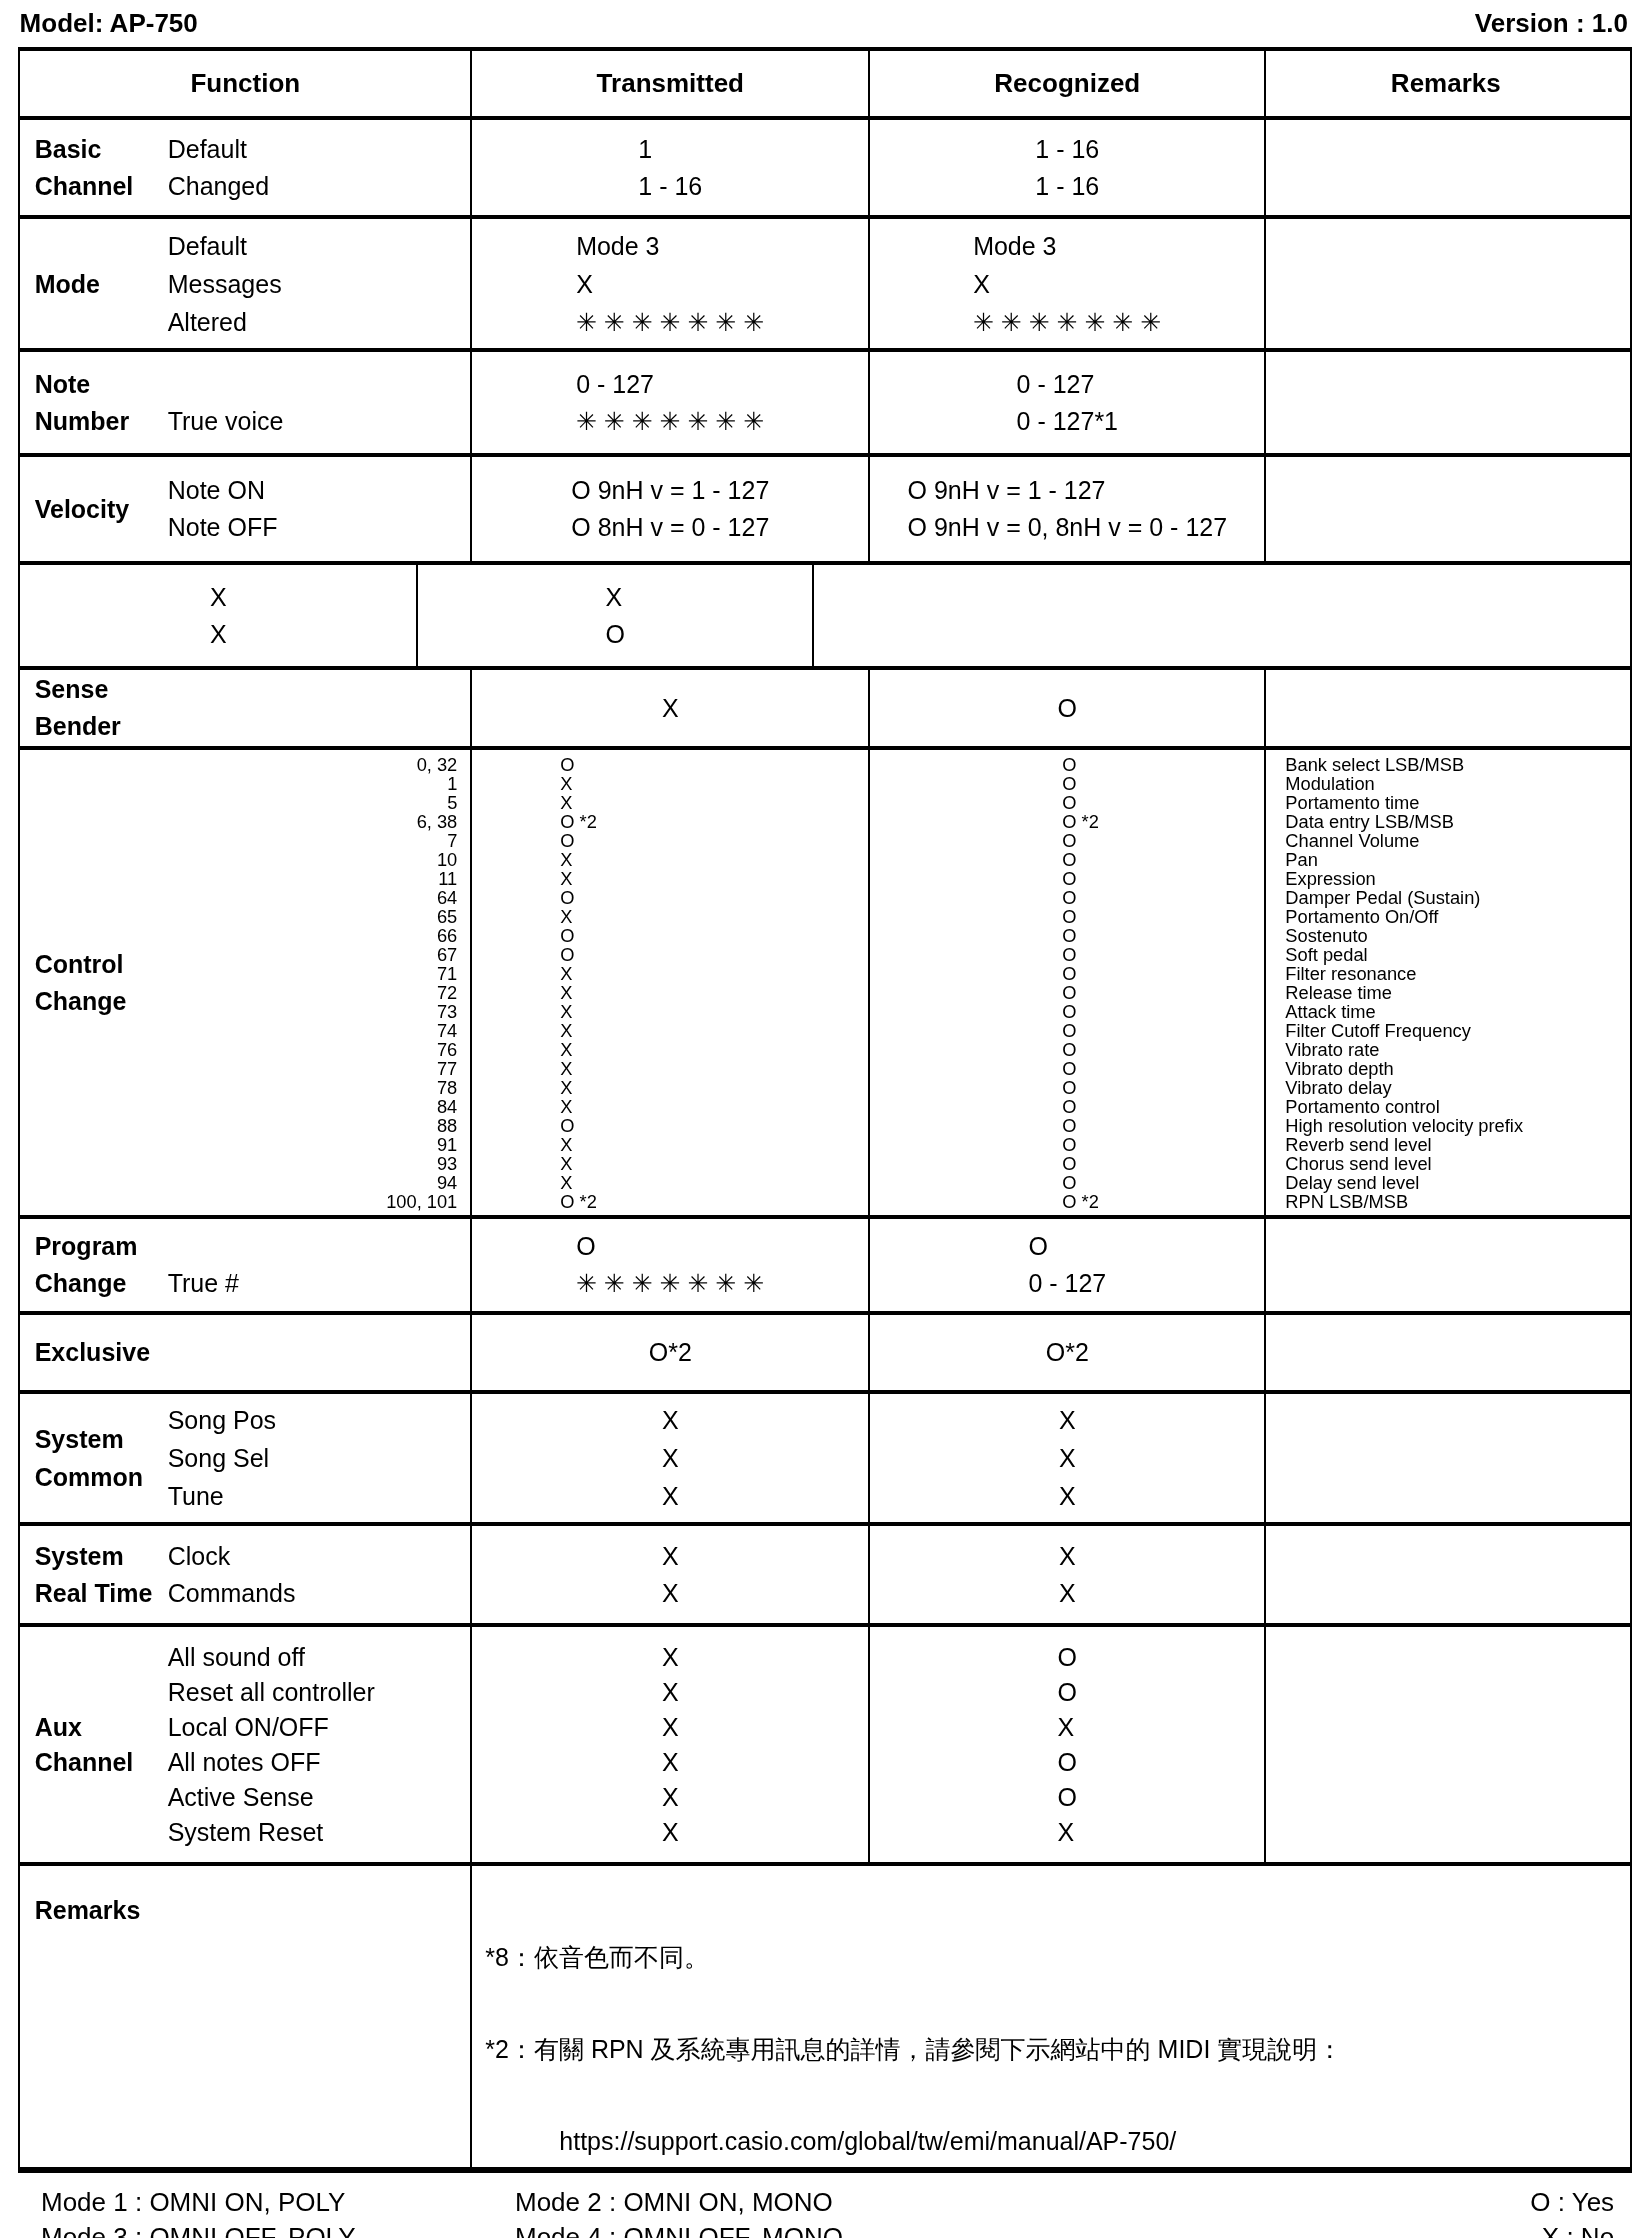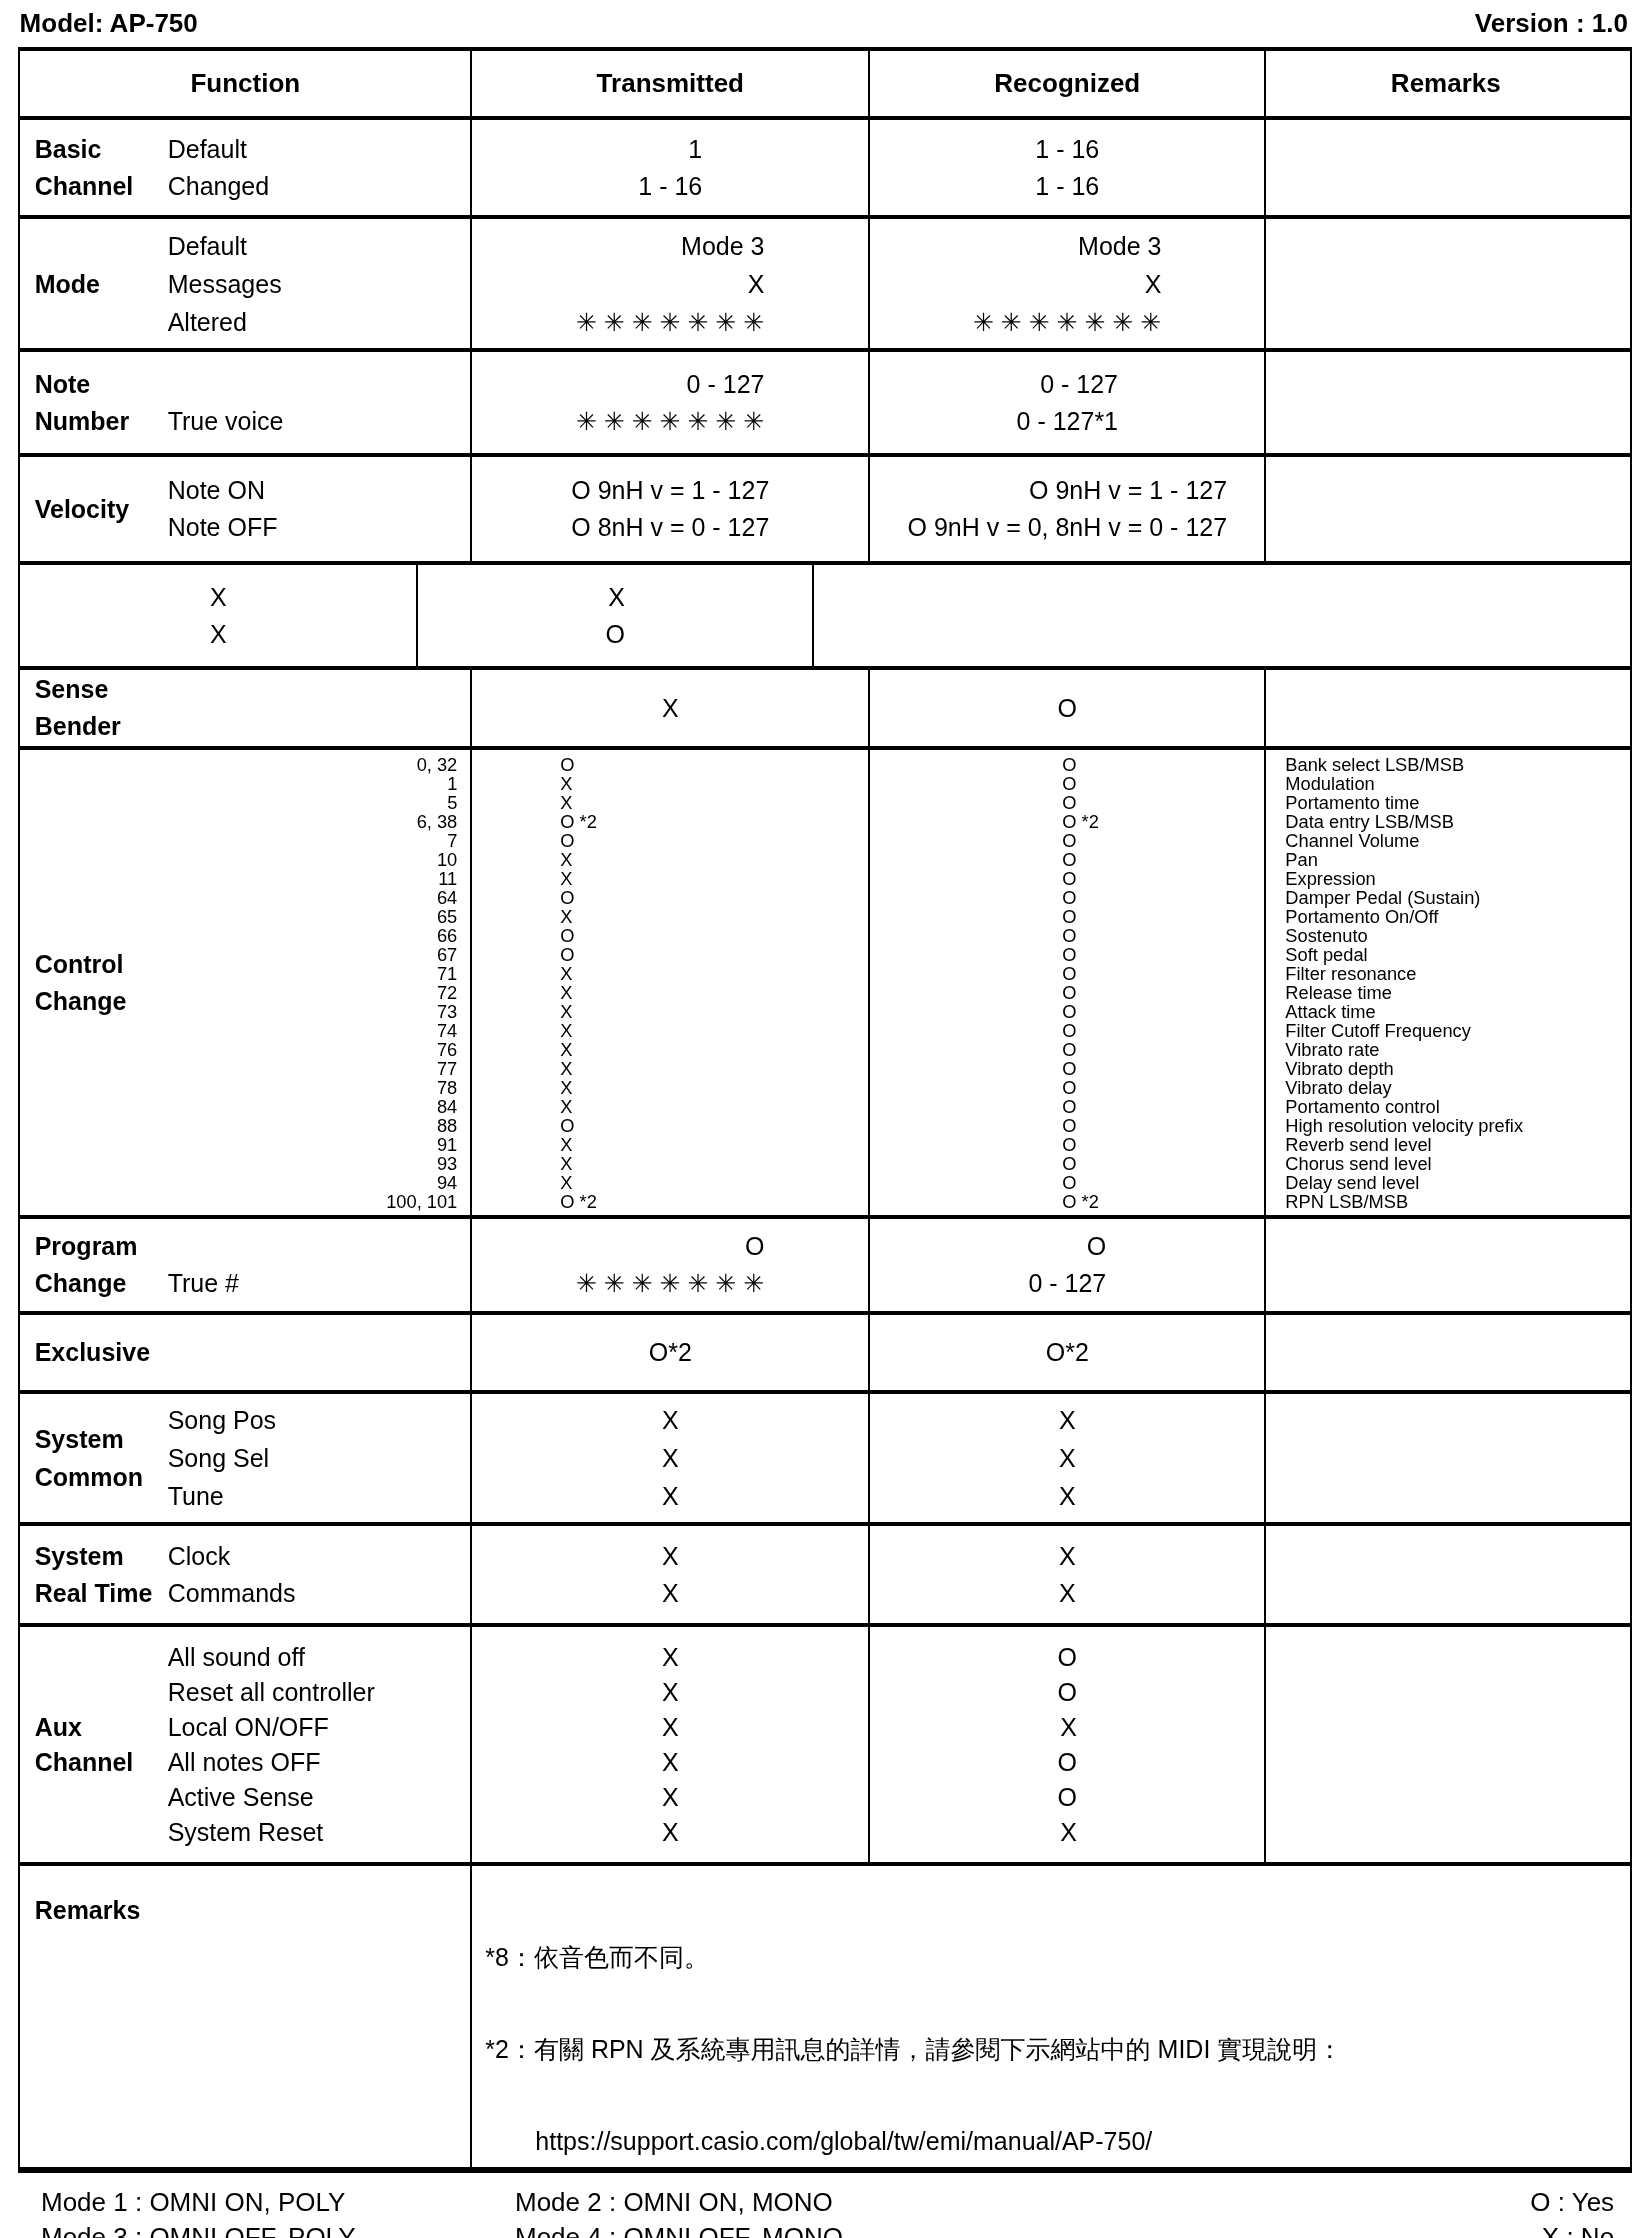--- a/index.html
+++ b/index.html
@@ -16,21 +16,21 @@
   .chart {
     position:absolute; top:47px; left:18.3px; width:1614px;
     border:2.6px solid #000; border-top:4.6px solid #000; border-bottom:6.5px solid #000;
   }
   .row { display:flex; border-bottom:4.6px solid #000; }
   .row:last-child { border-bottom:none; }
 
   .cell {
     border-right:2.6px solid #000;
     display:flex; align-items:center; justify-content:center;
-    text-align:right; white-space:pre-line;
+    text-align:left; white-space:pre-line;
     font-size:25px; line-height:37px;
   }
   .cell:last-child { border-right:none; }
   .c-fn { width:452px; }
   .c-tr { width:398px; }
   .c-re { width:396px; }
   .c-rm { width:359px; }
 
   
   .r-header { height:69px; }
@@ -67,21 +67,21 @@
   .cc-tr { justify-content:flex-start; text-align:left; padding-left:88px; }
   .cc-re { justify-content:flex-start; text-align:left; padding-left:192px; }
   .cc-rm { justify-content:flex-start; text-align:left; padding-left:19px; }
 
   
   .r-rem .fn { align-items:flex-start; padding-top:26px; }
   .rem-merged {
     width:1153px; display:block; text-align:left;
     padding:22px 19.6px 0 13px; font-size:25px; line-height:46px;
   }
-  .rem-url { margin-left:50px; }
+  .rem-url { margin-left:74px; }
   .rem-bullet-line { margin-top:22px; margin-left:15.7px; display:flex; }
   .rem-bullet { margin-right:14.4px; }
 
   
   .legend-row { position:absolute; left:4px; width:1614px; height:34px; font-size:26px;margin-top:6px; }
   .lg-1 { top:2181px; }
   .lg-2 { top:2216px; }
   .lg-left { position:absolute; left:37px; }
   .lg-mid { position:absolute; left:511px; }
   .lg-right { position:absolute; right:3.9px; }

